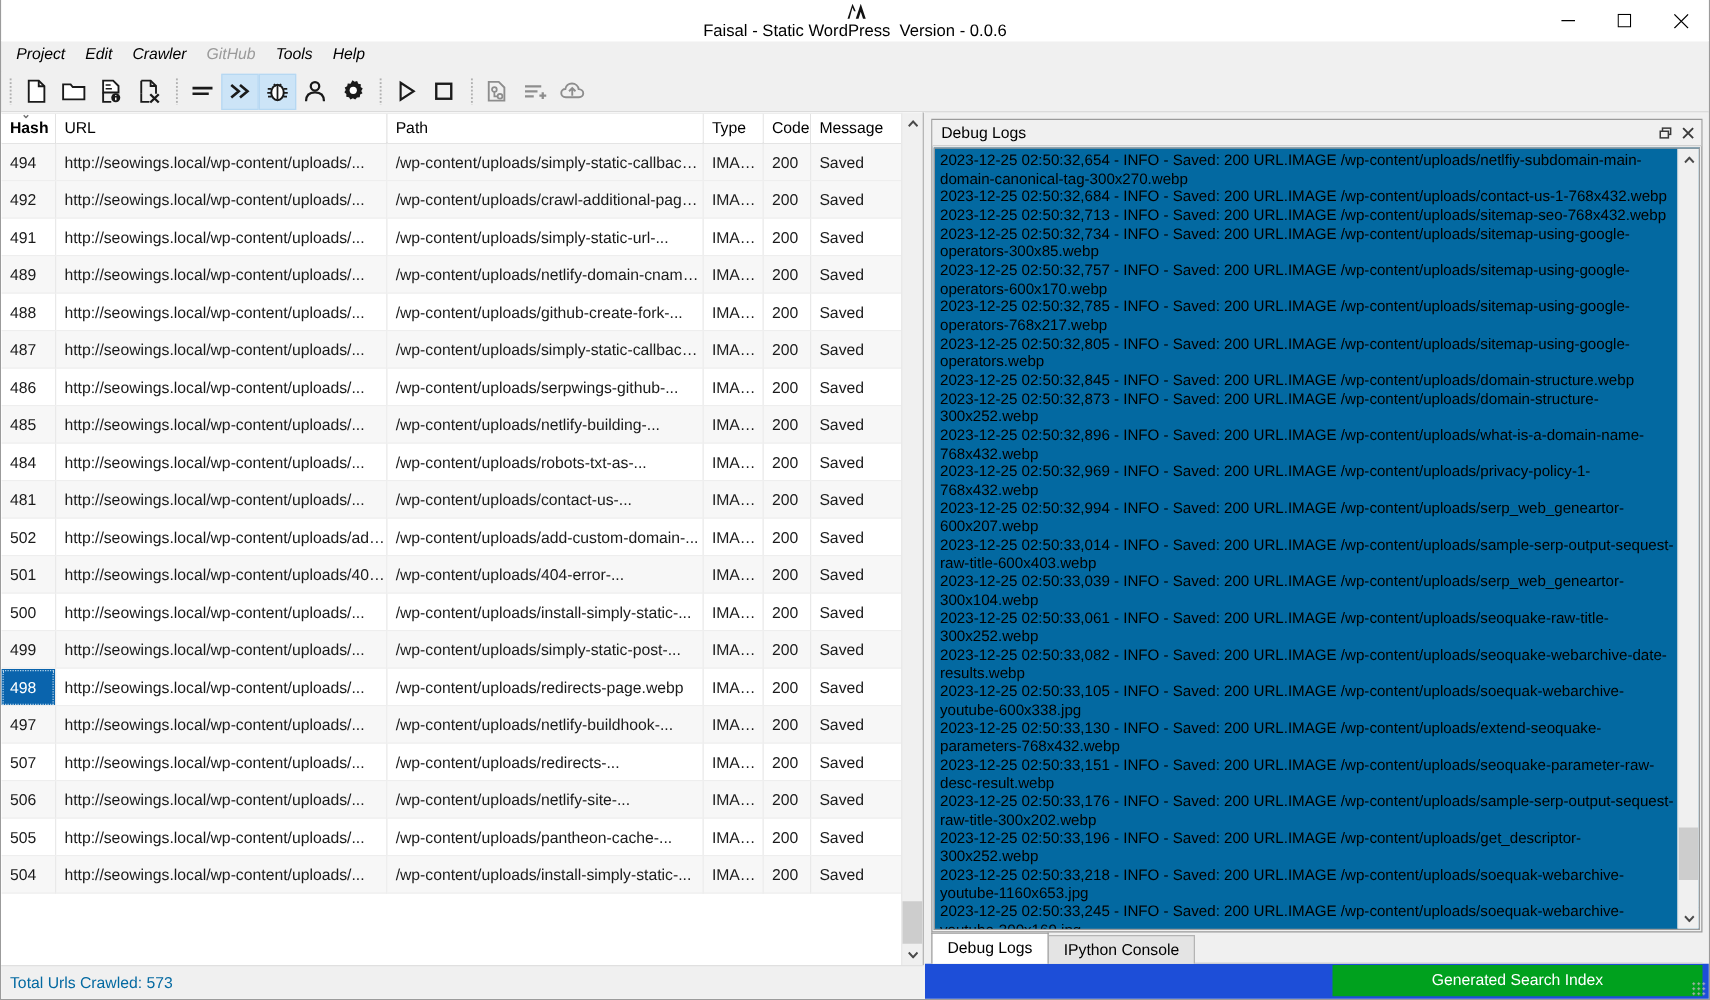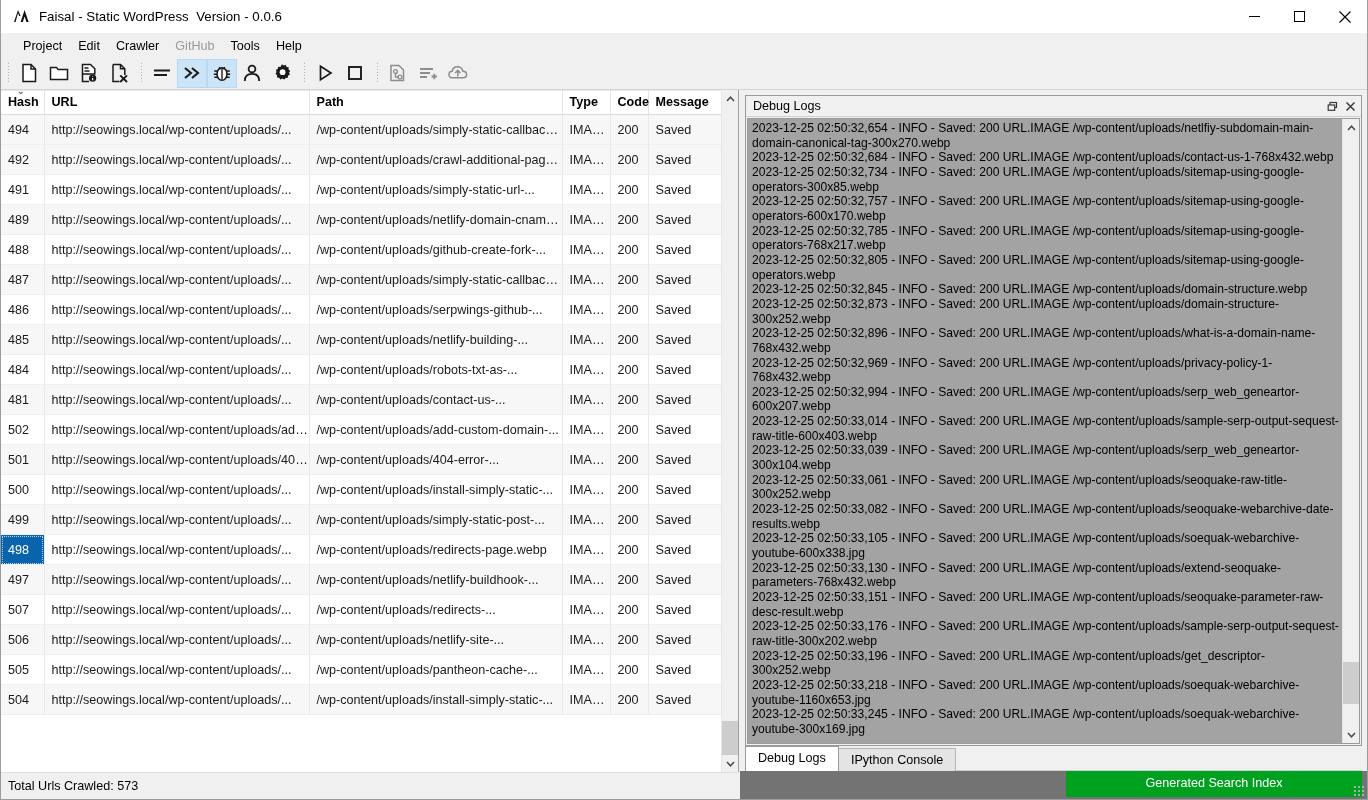--- a/index.html
+++ b/index.html
@@ -23,20 +23,21 @@
 
   
   .titlebar {
     height: 33px;
     min-height: 33px;
     background: #ffffff;
     display: flex;
     align-items: center;
     border-bottom: 1px solid #ffffff;
     position: relative;
+    flex-direction: column;
   }
   .app-logo {
     margin-left: 11px;
     margin-right: 9px;
     width: 18px; height: 18px;
     display: flex; align-items: center; justify-content: center;
   }
   .title-text {
     font-size: 13.3px;
     color: #000000;
@@ -54,22 +55,23 @@
     cursor: default;
   }
   .wbtn svg { display: block; }
 
   
   .menubar {
     height: 24px;
     min-height: 24px;
     background: #f0f0f0;
     display: flex;
-    align-items: flex-end;
-    padding-left: 14px;
+    align-items: flex-start;
+    padding-left: 4px;
+    font-style: italic;
   }
   .menu-item {
     font-size: 12.6px;
     color: #000000;
     padding: 3px 8px 4px 8px;
     cursor: default;
     white-space: nowrap;
   }
   .menu-item.disabled { color: #9a9a9a; }
 
@@ -148,21 +150,21 @@
     border-top: 1px solid #e8e8e8;
   }
   table.grid {
     border-collapse: collapse;
     width: 100%;
     table-layout: fixed;
     font-size: 12.6px;
   }
   table.grid thead th {
     background: #ffffff;
-    font-weight: bold;
+    font-weight: normal;
     font-size: 12.6px;
     text-align: left;
     padding: 4px 0 5px 7px;
     height: 21px;
     border-right: 1px solid #e3e3e3;
     border-bottom: 1px solid #dcdcdc;
     color: #000;
     position: relative;
     white-space: nowrap;
     cursor: default;
@@ -222,21 +224,21 @@
   }
 
   .statusline {
     height: 27px;
     min-height: 27px;
     background: #f0f0f0;
     display: flex;
     align-items: center;
     font-size: 12.6px;
     padding-left: 7px;
-    color: #000000;
+    color: #0369a1;
     border-top: 1px solid #e0e0e0;
   }
 
   
   .dock {
     flex: 1;
     display: flex;
     flex-direction: column;
     min-width: 0;
     min-height: 0;
@@ -265,21 +267,21 @@
   .dock-title .t { flex: 1; white-space: nowrap; }
   .dock-btn {
     width: 18px; height: 18px;
     display: flex; align-items: center; justify-content: center;
     cursor: default;
   }
   .logwrap {
     flex: 1;
     display: flex;
     min-height: 0;
-    background: #a3a3a3;
+    background: #0369a1;
     border: 1px solid #9a9a9a;
     margin: 1px;
     overflow: hidden;
   }
   .logtext {
     flex: 1;
     min-width: 0;
     padding: 2px 3px 0 4px;
     font-size: 12.1px;
     line-height: 14.65px;
@@ -325,22 +327,23 @@
     background: #ffffff;
     height: 25px;
     z-index: 3;
     border-color: #9a9a9a;
   }
 
   .bottombar {
     height: 28px;
     min-height: 28px;
     display: flex;
+    align-items: center;
     justify-content: flex-end;
-    background: #737373;
+    background: #1d4ed8;
     padding: 0 5px 2px 0;
   }
   .statusbtn {
     background: #00a11e;
     color: #ffffff;
     font-size: 12.6px;
     text-align: center;
     padding: 5px 0 6px 0;
     width: 296px;
     cursor: default;
@@ -737,20 +740,21 @@
           <div class="dock-btn">
             <svg width="11" height="11" viewBox="0 0 11 11">
                 <path d="M1.5 1.5 L9.5 9.5 M9.5 1.5 L1.5 9.5" stroke="#3a3a3a" stroke-width="1.5"></path>
               </svg>
           </div>
         </div>
         <div class="logwrap">
           <div class="logtext" id="log-text">
               <div class="logline">2023-12-25 02:50:32,654 - INFO - Saved: 200 URL.IMAGE /wp-content/uploads/netlfiy-subdomain-main-domain-canonical-tag-300x270.webp</div>
               <div class="logline">2023-12-25 02:50:32,684 - INFO - Saved: 200 URL.IMAGE /wp-content/uploads/contact-us-1-768x432.webp</div>
+              <div class="logline">2023-12-25 02:50:32,713 - INFO - Saved: 200 URL.IMAGE /wp-content/uploads/sitemap-seo-768x432.webp</div>
               <div class="logline">2023-12-25 02:50:32,734 - INFO - Saved: 200 URL.IMAGE /wp-content/uploads/sitemap-using-google-operators-300x85.webp</div>
               <div class="logline">2023-12-25 02:50:32,757 - INFO - Saved: 200 URL.IMAGE /wp-content/uploads/sitemap-using-google-operators-600x170.webp</div>
               <div class="logline">2023-12-25 02:50:32,785 - INFO - Saved: 200 URL.IMAGE /wp-content/uploads/sitemap-using-google-operators-768x217.webp</div>
               <div class="logline">2023-12-25 02:50:32,805 - INFO - Saved: 200 URL.IMAGE /wp-content/uploads/sitemap-using-google-operators.webp</div>
               <div class="logline">2023-12-25 02:50:32,845 - INFO - Saved: 200 URL.IMAGE /wp-content/uploads/domain-structure.webp</div>
               <div class="logline">2023-12-25 02:50:32,873 - INFO - Saved: 200 URL.IMAGE /wp-content/uploads/domain-structure-300x252.webp</div>
               <div class="logline">2023-12-25 02:50:32,896 - INFO - Saved: 200 URL.IMAGE /wp-content/uploads/what-is-a-domain-name-768x432.webp</div>
               <div class="logline">2023-12-25 02:50:32,969 - INFO - Saved: 200 URL.IMAGE /wp-content/uploads/privacy-policy-1-768x432.webp</div>
               <div class="logline">2023-12-25 02:50:32,994 - INFO - Saved: 200 URL.IMAGE /wp-content/uploads/serp_web_geneartor-600x207.webp</div>
               <div class="logline">2023-12-25 02:50:33,014 - INFO - Saved: 200 URL.IMAGE /wp-content/uploads/sample-serp-output-sequest-raw-title-600x403.webp</div>

